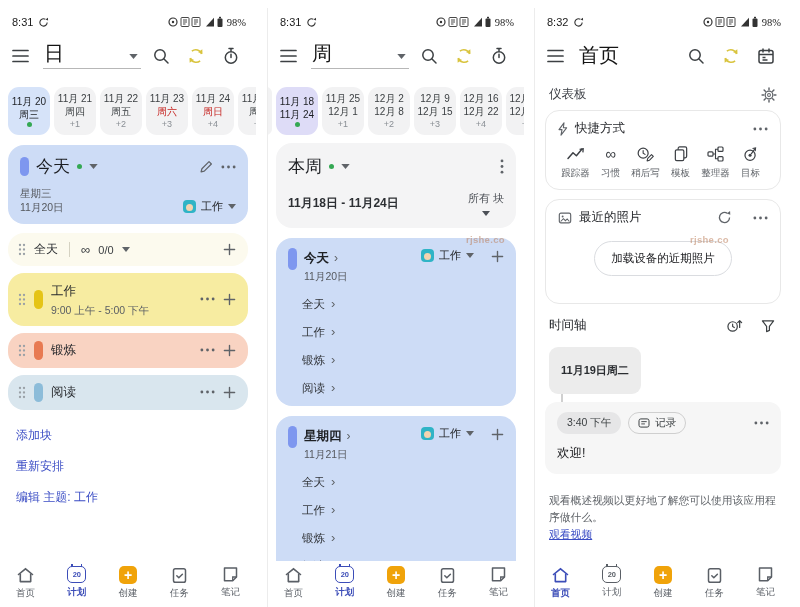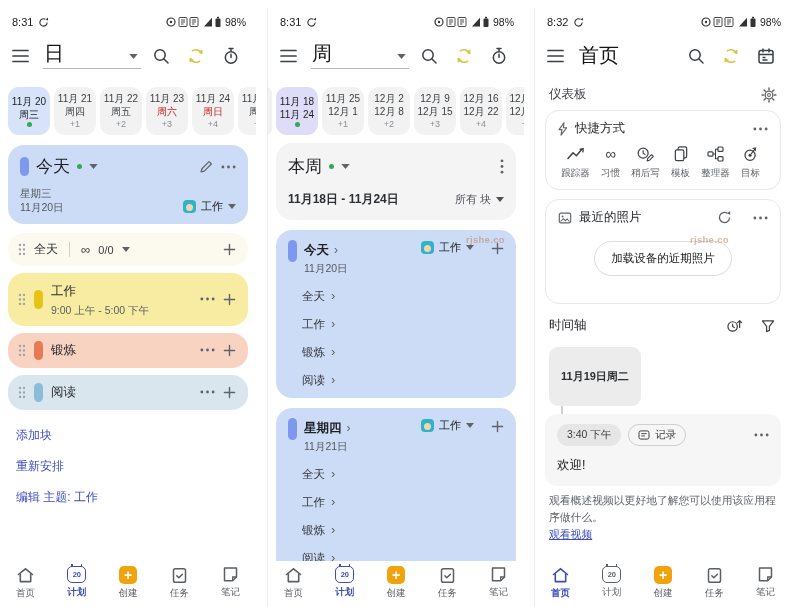--- a/index.html
+++ b/index.html
@@ -8,21 +8,21 @@
   .screen{position:absolute;top:8px;width:256px;height:607px;background:#fff;overflow:hidden;}
   #s1{left:0;}
   #s2{left:267px;border-left:1px solid #ececec;}
   #s3{left:534px;border-left:1px solid #ececec;}
   svg{display:block;}
   .sp{flex:1;}
   .gold{color:#d9c43f;}
   .gray{color:#5f6368;}
   
   .statusbar{height:22px;display:flex;align-items:center;padding:3px 10px 0 12px;font-size:11px;color:#1b1b1b;gap:5px;}
-  .sb-right{margin-left:auto;display:flex;align-items:center;gap:3px;font-size:10.5px;}
+  .sb-right{margin-left:auto;display:flex;align-items:center;gap:3px;font-size:10.5px;font-family:Liberation Serif, serif;}
   
   .appbar{display:flex;align-items:center;height:38px;padding:4px 16px 0 12px;}
   .titlewrap{display:flex;align-items:flex-end;margin-left:14px;border-bottom:1px solid #b7b7b7;padding:0 3px 5px 1px;width:94px;}
   .titlewrap.nounder{border-bottom:none;width:auto;padding-bottom:2px;}
   .apptitle{font-size:20px;color:#141414;line-height:1;}
   .titlewrap .caret{margin-left:auto;margin-bottom:4px;color:#5f6368;}
   .appicons{margin-left:auto;display:flex;align-items:center;gap:17px;color:#3c4043;}
   
   .tabs{display:flex;gap:4px;padding:12px 0 0 8px;overflow:hidden;}
   .tab{flex:0 0 42px;height:48px;border-radius:11px;background:#f2f2f3;display:flex;flex-direction:column;align-items:center;justify-content:center;font-size:10px;color:#3c4043;gap:1.5px;line-height:1.15;}
@@ -60,41 +60,41 @@
   .links{padding:17px 0 0 16px;}
   .link{font-size:12px;color:#3a4cc4;margin-bottom:14px;cursor:pointer;}
   .guide{position:absolute;left:14px;right:8px;top:481px;font-size:10.5px;color:#5f6368;line-height:1.5;}
   .guide .glink{color:#3a4cc4;text-decoration:underline;}
   
   .wcard{margin:8px 8px 0;background:#f4f4f5;border-radius:16px;padding:12px;}
   .wtitle{font-size:17px;color:#1c1e22;}
   .showall{border:1px solid #dadce0;border-radius:9px;background:#fafafa;padding:4px 9px;font-size:10.5px;color:#3c4043;}
   .wrow2{display:flex;align-items:center;margin-top:13px;}
   .wrange{font-size:12px;color:#2c2f33;font-weight:bold;}
-  .wfilter{display:flex;align-items:center;gap:5px;font-size:11px;color:#4c5057;}
+  .wfilter{display:flex;align-items:center;gap:5px;font-size:11px;color:#4c5057;flex-direction:column;}
   .daycard{margin:10px 8px 0;background:#cddcf6;border-radius:16px;padding:10px 12px;}
   .dhead{display:flex;align-items:flex-start;gap:7px;}
   .dtitle{font-size:12.5px;color:#1f2125;font-weight:bold;line-height:1.2;}
   .ddate{font-size:10.5px;color:#55585e;}
   .drow{display:flex;align-items:center;margin-top:13px;padding-left:14px;font-size:11.5px;color:#33363b;}
   .chev{font-size:13px;color:#5f6368;margin-left:6px;line-height:0.8;}
   .chev.t{margin-left:5px;font-size:12px;}
   
   .sec{display:flex;align-items:center;padding:11px 14px 2px;}
   .seclabel{font-size:12.5px;color:#3f4248;}
   .ocard{margin:5px 10px 0;border:1px solid #e8e8e8;border-radius:14px;background:#fff;padding:9px 12px;}
   .ohead{display:flex;align-items:center;gap:7px;font-size:12.5px;color:#26282c;}
   .scuts{display:flex;margin-top:9px;gap:0;overflow:hidden;}
   .scut{flex:0 0 35px;display:flex;flex-direction:column;align-items:center;gap:5px;color:#3d4045;}
   .scut .slabel{font-size:9.5px;color:#5f6368;white-space:nowrap;}
   .photobody{display:flex;justify-content:center;padding:15px 0 18px;}
   .loadbtn{border:1px solid #dadce0;border-radius:20px;background:#fff;padding:9px 16px;font-size:11.5px;color:#202124;}
   .tlhead{display:flex;align-items:center;padding:13px 16px 0 14px;gap:18px;color:#3c4043;}
   .tltitle{font-size:12.5px;color:#26282c;}
-  .datechip{display:inline-block;margin:13px 0 0 14px;background:#ececec;border-radius:9px;padding:22px 12px;font-size:11px;font-weight:bold;color:#2a2d31;}
+  .datechip{display:inline-block;margin:13px 0 0 14px;background:#ececec;border-radius:9px;padding:16px 12px;font-size:11px;font-weight:bold;color:#2a2d31;}
   .conn{width:2px;height:8px;background:#d0d0d0;margin-left:26px;}
   .entry{margin:0 10px 0;background:#f6f6f6;border-radius:12px;padding:10px 12px 12px;}
   .chips{display:flex;align-items:center;gap:7px;}
   .timechip{background:#e6e6e7;border-radius:14px;padding:4px 10px;font-size:10.5px;color:#3c4043;}
   .tagchip{display:flex;align-items:center;gap:5px;border:1px solid #cfcfcf;border-radius:14px;padding:3px 9px;font-size:10.5px;color:#3c4043;}
   .greet{margin-top:11px;font-size:12.5px;color:#202124;}
   .ebody{margin-top:5px;font-size:12.2px;line-height:1.55;color:#3c4043;}
   .video{position:absolute;left:14px;right:14px;top:484px;font-size:10.8px;color:#5f6368;line-height:1.55;}
   .vlink{color:#3a4cc4;text-decoration:underline;margin-top:1px;display:inline-block;}
   

